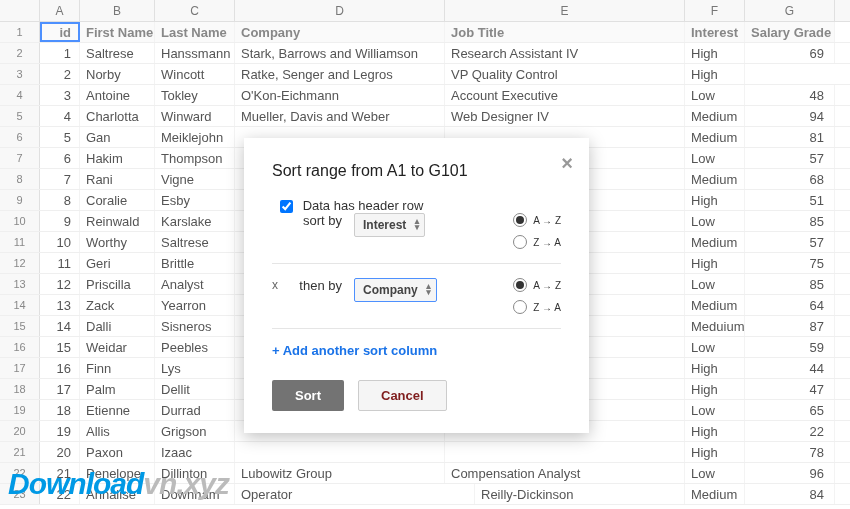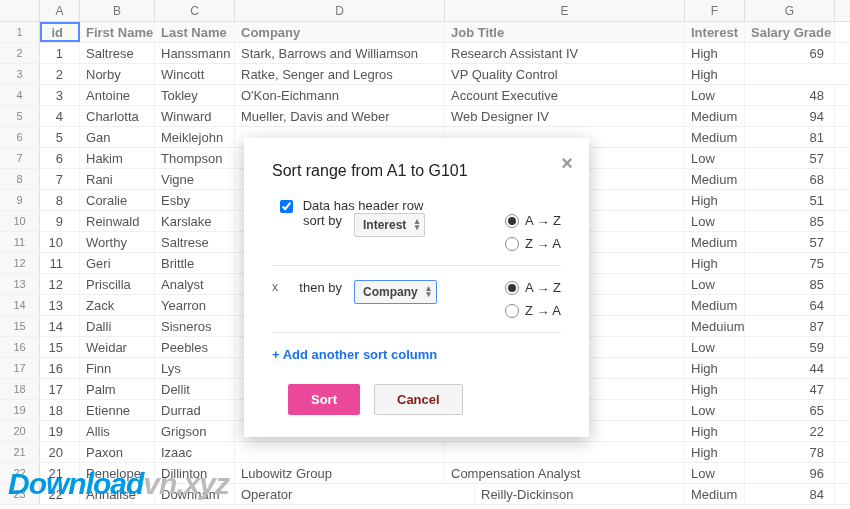--- a/index.html
+++ b/index.html
@@ -4,21 +4,21 @@
 <style>
 * { box-sizing: border-box; margin: 0; padding: 0; }
 body { font-family: Arial, sans-serif; font-size: 13px; background: #fff; width: 850px; height: 509px; overflow: hidden; position: relative; }
 
 .sheet { position: absolute; top: 0; left: 0; width: 850px; }
 .hdr-row { display: flex; height: 22px; background: #f8f8f8; border-bottom: 1px solid #e0e0e0; }
 .hdr-cell { color: #777; font-size: 12px; text-align: center; line-height: 22px; border-right: 1px solid #e0e0e0; }
 .row { display: flex; height: 21px; border-bottom: 1px solid #efefef; }
 .rownum { width: 40px; color: #888; font-size: 11px; text-align: center; line-height: 21px; background: #f8f8f8; border-right: 1px solid #e0e0e0; }
 .cell { padding: 0 6px; line-height: 21px; color: #555; border-right: 1px solid #f3f3f3; overflow: hidden; white-space: nowrap; }
-.colA { width: 40px; text-align: right; padding-right: 16px; }
+.colA { width: 40px; text-align: right; padding-right: 8px; }
 .colB { width: 75px; }
 .colC { width: 80px; }
 .colD { width: 210px; }
 .colE { width: 240px; }
 .colF { width: 60px; }
 .colG { width: 90px; text-align: right; padding-right: 10px; }
 .data-hdr .cell { color: #888; font-weight: bold; background: #fafafa; }
 .sel { outline: 2px solid #4d90fe; outline-offset: -2px; }
 
 .dialog { position: absolute; top: 138px; left: 244px; width: 345px; background: #fff; box-shadow: 0 4px 16px rgba(0,0,0,0.25); padding: 24px 28px 22px 28px; }
@@ -26,28 +26,28 @@
 .dlg-title { font-size: 16px; color: #222; margin-bottom: 18px; font-weight: normal; }
 .dlg-check { margin-left: 8px; margin-bottom: 16px; font-size: 13px; color: #333; }
 .dlg-check input { margin-right: 6px; vertical-align: middle; }
 .sort-row { display: flex; align-items: flex-start; margin-bottom: 14px; }
 .sort-label { width: 70px; text-align: right; margin-right: 12px; color: #333; font-size: 13px; }
 .remove-x { width: 8px; margin-right: -8px; color: #666; cursor: pointer; font-size: 12px; }
 .sel-box { border: 1px solid #ccc; background: #f5f5f5; padding: 4px 18px 4px 8px; font-size: 12px; color: #444; font-weight: bold; position: relative; border-radius: 2px; cursor: pointer; }
 .sel-box.active { border-color: #4d90fe; }
 .sel-box .sortarr { position: absolute; right: 5px; top: 4px; font-size: 9px; color: #777; line-height: 6px; }
 .radio-col { margin-left: auto; display: flex; flex-direction: column; gap: 8px; }
-.radio-opt { display: flex; align-items: center; gap: 6px; color: #333; font-size: 13px; }
+.radio-opt { display: flex; align-items: center; gap: 6px; color: #333; font-size: 10px; }
 .radio { width: 14px; height: 14px; border: 1px solid #888; border-radius: 50%; display: inline-flex; align-items: center; justify-content: center; }
 .radio.checked::after { content: ''; width: 8px; height: 8px; background: #333; border-radius: 50%; }
 .divider { height: 1px; background: #e5e5e5; margin: 4px 0 14px 0; }
 .add-link { color: #1a73e8; font-weight: bold; font-size: 13px; cursor: pointer; margin-bottom: 22px; display: inline-block; }
 .btn-row { display: flex; gap: 14px; }
 .btn { padding: 7px 22px; font-size: 13px; border-radius: 2px; cursor: pointer; border: 1px solid transparent; font-weight: bold; }
-.btn-primary { background: #ec4899; color: #fff; margin-left: 16px; }
+.btn-primary { background: #737373; color: #fff; }
 .btn-secondary { background: #f5f5f5; color: #7f1d1d; border-color: #ccc; }
 
 .watermark { position: absolute; left: 8px; bottom: 8px; font-size: 30px; font-weight: 900; font-style: italic; color: #0099e5; letter-spacing: -1px; }
 .watermark .dim { color: #bbb; }
 </style>
 </head>
 <body>
 
 <div class="sheet">
   <div class="hdr-row">

